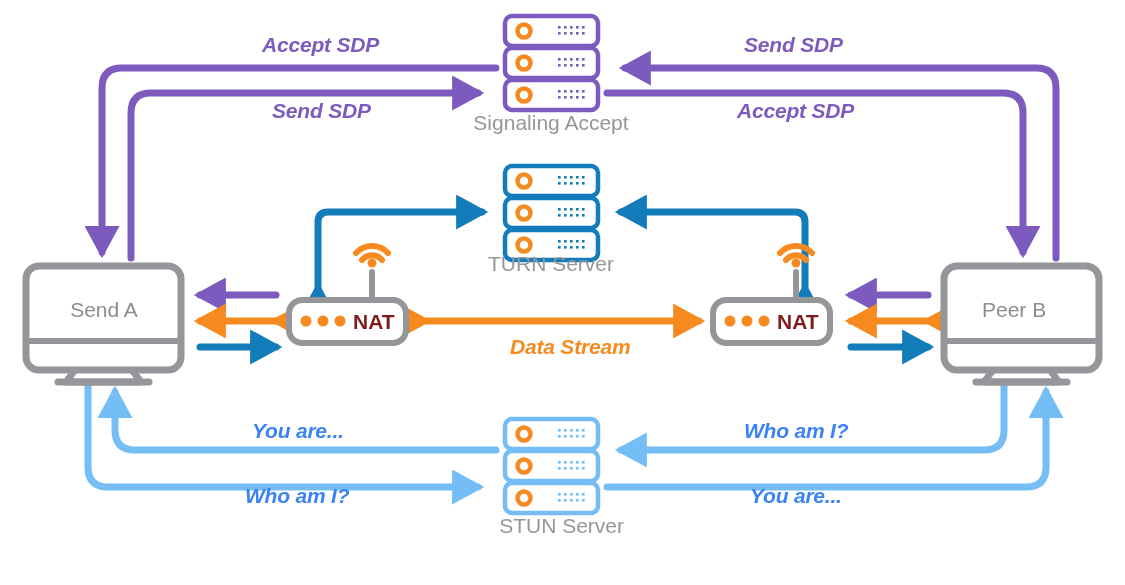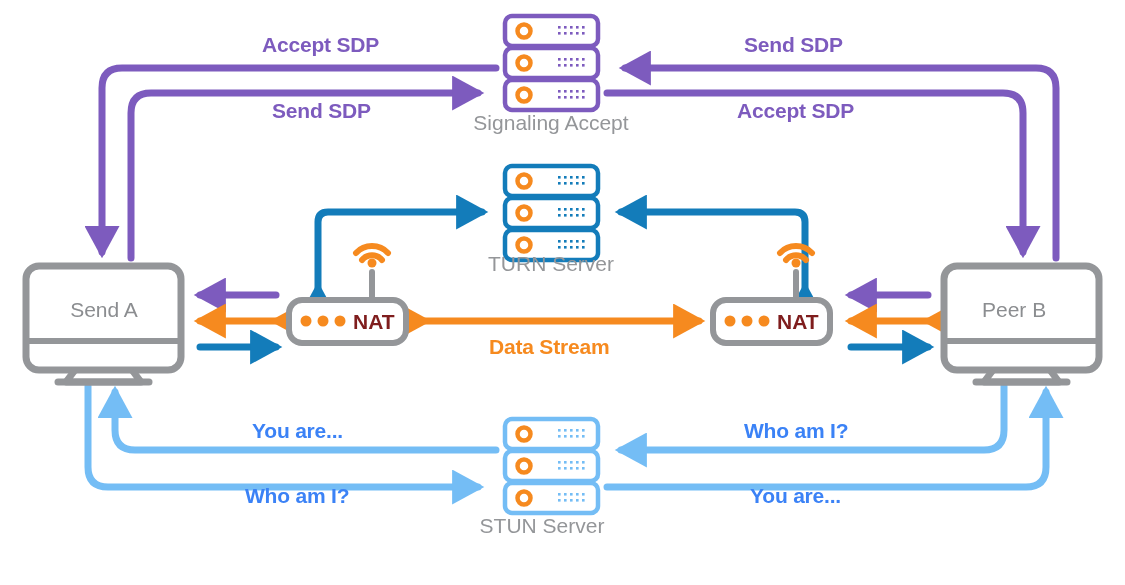--- a/index.html
+++ b/index.html
@@ -1,19 +1,19 @@
 <!DOCTYPE html>
 <html><head>
 <meta charset="utf-8">
 <style>
   html,body{margin:0;padding:0;background:#ffffff;}
   body{font-family:"Liberation Sans","DejaVu Sans",sans-serif;}
   #canvas{position:relative;width:1125px;height:585px;background:#fff;overflow:hidden;}
   #canvas svg{position:absolute;left:0;top:0;width:1125px;height:585px;}
-  .lbl{position:absolute;font-weight:bold;white-space:nowrap;letter-spacing:-0.2px;}
+  .lbl{position:absolute;font-weight:bold;white-space:nowrap;letter-spacing:-0.2px;font-style:italic;}
   .lbl-purple{color:#7d5bbe;font-size:21px;}
   .lbl-ltblue{color:#3b82f6;font-size:21px;}
   .lbl-orange{color:#f68a1f;font-size:21px;}
   .cap{position:absolute;color:#949699;font-size:21px;white-space:nowrap;text-align:center;}
   .peerlbl{position:absolute;color:#8b8d90;font-size:21px;white-space:nowrap;}
   .natlbl{position:absolute;color:#7f1d1d;font-size:21px;font-weight:600;white-space:nowrap;}
 </style>
 </head>
 <body>
 
@@ -262,25 +262,25 @@
   <div class="lbl lbl-purple" style="left:262px;top:33px;">Accept SDP</div>
   <div class="lbl lbl-purple" style="left:272px;top:99px;">Send SDP</div>
   <div class="lbl lbl-purple" style="left:744px;top:33px;">Send SDP</div>
   <div class="lbl lbl-purple" style="left:737px;top:99px;">Accept SDP</div>
 
   <div class="lbl lbl-ltblue" style="left:252px;top:419px;">You are...</div>
   <div class="lbl lbl-ltblue" style="left:245px;top:484px;">Who am I?</div>
   <div class="lbl lbl-ltblue" style="left:744px;top:419px;">Who am I?</div>
   <div class="lbl lbl-ltblue" style="left:750px;top:484px;">You are...</div>
 
-  <div class="lbl lbl-orange" style="left:489px;top:335px;">Data Stream</div>
+  <div class="lbl lbl-orange" style="left:510px;top:335px;">Data Stream</div>
 
   <div class="cap" style="left:451px;top:111px;width:200px;">Signaling Accept</div>
   <div class="cap" style="left:451px;top:252px;width:200px;">TURN Server</div>
-  <div class="cap" style="left:442px;top:514px;width:200px;">STUN Server</div>
+  <div class="cap" style="left:424px;top:514px;width:200px;text-align:right;">STUN Server</div>
 
   <div class="peerlbl" style="left:64px;top:298px;width:80px;text-align:center;">Send A</div>
   <div class="peerlbl" style="left:982px;top:298px;width:80px;text-align:left;">Peer B</div>
 
   <div class="natlbl" style="left:353px;top:310px;">NAT</div>
   <div class="natlbl" style="left:777px;top:310px;">NAT</div>
 
 </div>
 
 </body></html>

